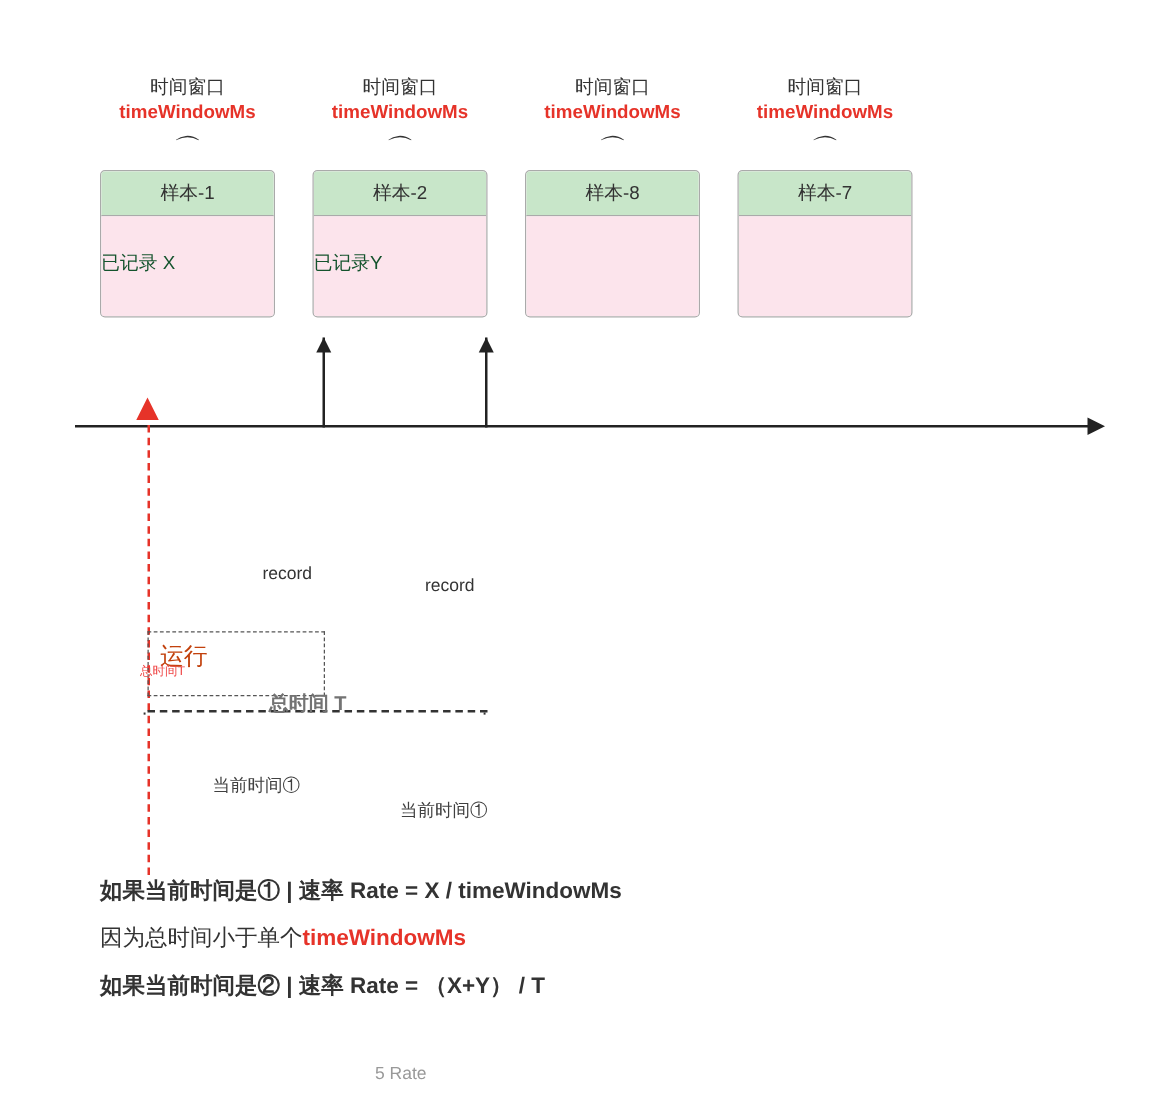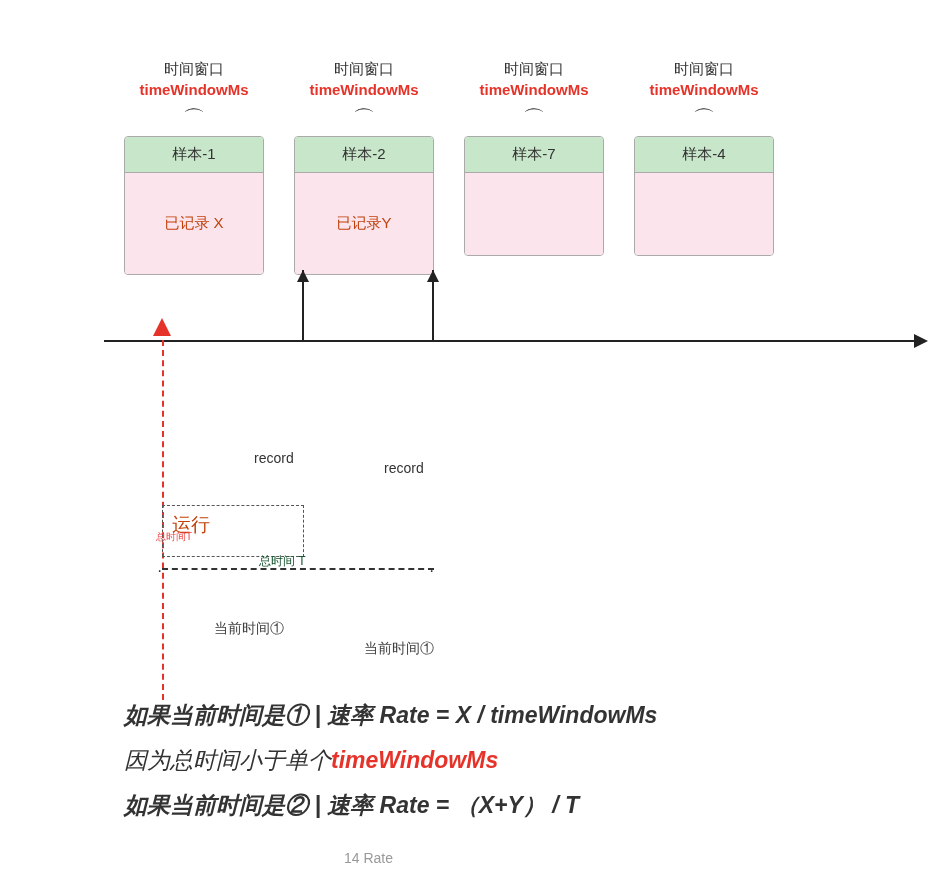--- a/index.html
+++ b/index.html
@@ -9,21 +9,20 @@
       width: 930px;
       height: 884px;
       overflow: hidden;
       position: relative;
     }
 
     .diagram-area {
       position: relative;
       width: 826px;
       height: 884px;
-      margin-left: 44px;
     }
 
     
     .window-group {
       position: absolute;
       top: 60px;
       display: flex;
       gap: 30px;
       left: 80px;
     }
@@ -60,24 +59,23 @@
       background: #c8e6c9;
       text-align: center;
       padding: 8px 10px;
       font-size: 15px;
       color: #333;
       border-bottom: 1.5px solid #aaa;
     }
 
     .box-body {
       background: #fce4ec;
-      text-align: center;
-      padding: 41px 0;
-      font-size: 15px;
-      color: #c2410c;
+      padding: 28px 0;
+      font-size: 15px;
+      color: #14532d;
       min-height: 80px;
     }
 
     
     .timeline {
       position: absolute;
       top: 340px;
       left: 60px;
       width: 820px;
       height: 2px;
@@ -151,24 +149,23 @@
       color: #404040;
     }
 
     
     .bottom-text {
       position: absolute;
       left: 80px;
     }
 
     .formula-line {
-      font-size: 23px;
+      font-size: 18px;
       color: #333;
       margin-bottom: 10px;
-      font-style: italic;
     }
 
     .formula-line.bold {
       font-weight: bold;
     }
 
     .red-text {
       color: #e63329;
       font-weight: bold;
     }
@@ -198,31 +195,31 @@
         <div class="box-header">样本-2</div>
         <div class="box-body">已记录Y</div>
       </div>
     </div>
 
     <div class="window-item">
       <div class="window-label-top">时间窗口</div>
       <div class="window-label-red">timeWindowMs</div>
       <div style="font-size:22px;color:#333;margin-bottom:2px;">⌒</div>
       <div class="box">
+        <div class="box-header">样本-8</div>
+        <div class="box-body"></div>
+      </div>
+    </div>
+
+    <div class="window-item">
+      <div class="window-label-top">时间窗口</div>
+      <div class="window-label-red">timeWindowMs</div>
+      <div style="font-size:22px;color:#333;margin-bottom:2px;">⌒</div>
+      <div class="box">
         <div class="box-header">样本-7</div>
-        <div class="box-body"></div>
-      </div>
-    </div>
-
-    <div class="window-item">
-      <div class="window-label-top">时间窗口</div>
-      <div class="window-label-red">timeWindowMs</div>
-      <div style="font-size:22px;color:#333;margin-bottom:2px;">⌒</div>
-      <div class="box">
-        <div class="box-header">样本-4</div>
         <div class="box-body"></div>
       </div>
     </div>
 
   </div>
 
   <div class="timeline"></div>
   <div class="timeline-arrow"></div>
 
   <div class="red-triangle-up"></div>
@@ -237,33 +234,33 @@
 
   <div style="position:absolute; left:118px; top:505px; width:142px; height:52px; border:1.5px dashed #555;"></div>
   <div style="position:absolute; left:128px; top:512px; font-size:19px; color:#c2410c;">运行</div>
   <div style="position:absolute; left:112px; top:530px; font-size:10px; color:#ef4444;">总时间T</div>
 
   <div style="position:absolute; left:118px; top:568px; width:272px; border-top: 2px dashed #333;"></div>
 
   <div style="position:absolute; left:113px; top:562px; font-size:16px; color:#333;">·</div>
   <div style="position:absolute; left:385px; top:562px; font-size:16px; color:#333;">·</div>
 
-  <div style="position:absolute; left:215px; top:553px; font-size:12px; color:#14532d; font-weight:normal;">总时间 T</div>
+  <div style="position:absolute; left:215px; top:553px; font-size:16px; color:#737373; font-weight:bold;">总时间 T</div>
 
   <div class="cur-time-label" style="left:170px; top:620px;">当前时间①</div>
 
   <div class="cur-time-label" style="left:320px; top:640px;">当前时间①</div>
 
   <div class="bottom-text" style="top:700px;">
     <div class="formula-line bold">
       <span>如果当前时间是① | 速率 Rate = X / timeWindowMs</span>
     </div>
     <div class="formula-line" style="margin-top:14px;">
       <span>因为总时间小于单个</span><span class="red-text">timeWindowMs</span>
     </div>
     <div class="formula-line bold" style="margin-top:14px;">
       <span>如果当前时间是② | 速率 Rate =  （X+Y）  / T</span>
     </div>
   </div>
 
-  <div style="position:absolute; bottom:18px; left:300px; font-size:14px; color:#999;">14 Rate</div>
+  <div style="position:absolute; bottom:18px; left:300px; font-size:14px; color:#999;">5 Rate</div>
 
 </div>
 
 </body></html>

